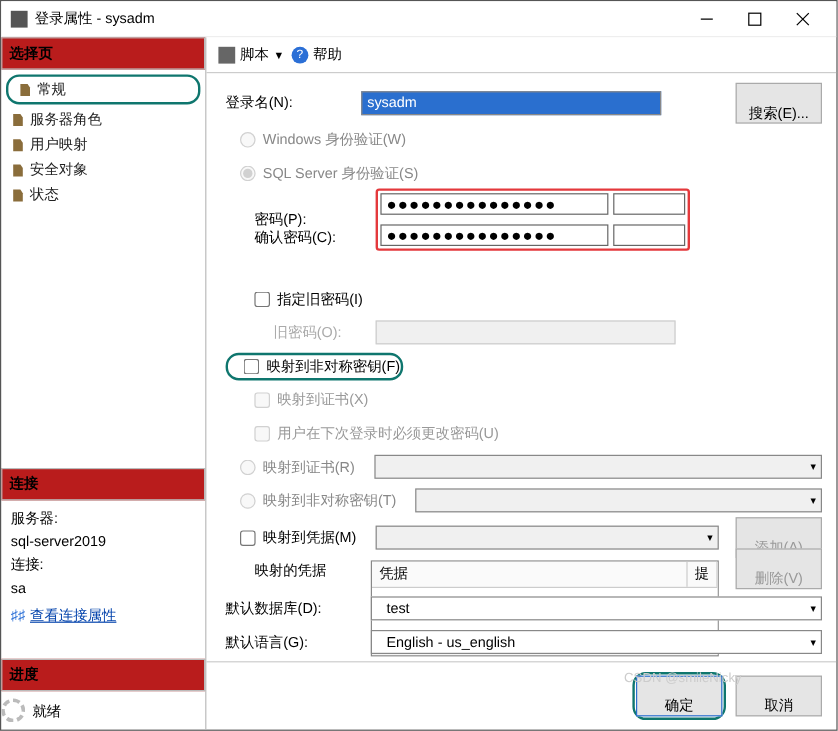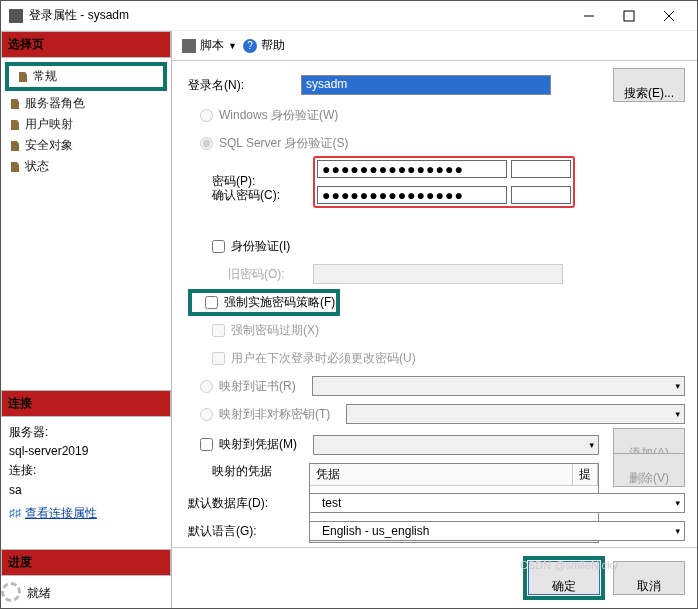--- a/index.html
+++ b/index.html
@@ -9,21 +9,21 @@
 .titlebar .title { flex: 1; }
 .titlebar .winbtn { width: 40px; height: 100%; display: flex; align-items: center; justify-content: center; }
 .titlebar .winbtn svg { width: 12px; height: 12px; }
 .main { flex: 1; display: flex; overflow: hidden; }
 .left { width: 170px; display: flex; flex-direction: column; }
 .panel-head { background: #b91c1c; padding: 4px 6px; font-weight: bold; border: 1px solid #bbb; }
 .nav { padding: 4px 0 8px 0; }
 .nav-item { display: flex; align-items: center; padding: 2px 8px; gap: 4px; }
 .nav-item .picon { width: 12px; height: 12px; }
 .nav-item .label { color: #222; }
-.hl-red { border: 4px solid #0f766e; border-radius: 0; }
+.hl-red { border: 2px solid #0f766e; border-radius: 11px; }
 .conn-block { padding: 6px 8px; line-height: 1.6; }
 .conn-link { color: #0645ad; text-decoration: underline; }
 .conn-iconrow { display: flex; align-items: center; gap: 4px; margin-top: 4px; }
 .progress { padding: 6px 0; display: flex; align-items: flex-end; gap: 6px; }
 .spinner { width: 20px; height: 20px; border: 3px dashed #bbb; border-radius: 50%; }
 .right { flex: 1; border-left: 1px solid #bbb; display: flex; flex-direction: column; }
 .toolbar { display: flex; align-items: center; gap: 6px; padding: 6px 10px; border-bottom: 1px solid #ccc; }
 .toolbar .tblabel { display: flex; align-items: center; gap: 4px; }
 .toolbar .tbicon { width: 14px; height: 14px; background: #666; }
 .toolbar .helpicon { width: 14px; height: 14px; border-radius: 50%; background: #2b6fd6; color: #fff; display: flex; align-items: center; justify-content: center; font-size: 10px; }
@@ -180,39 +180,39 @@
         </span>
       </div>
       <div class="row" style="padding-left:24px; margin-top:-24px; position:relative; z-index:-1;">
         <span style="width:93px;">确认密码(C):</span>
       </div>
       <div style="height:22px;"></div>
 
       <div class="row">
           <label class="check" style="padding-left:24px;">
             <input type="checkbox" style="">
-            <span>身份验证(I)</span>
+            <span>指定旧密码(I)</span>
           </label>
         </div>
       <div class="row" style="padding-left:40px;">
         <span style="width:77px; color:#aaa;">旧密码(O):</span>
         <span class="txt dis" style="width:250px;"></span>
       </div>
       <div class="row">
           <span class="hl-red" style="padding:1px;">
             <label class="check" style="padding-left:12px;">
               <input type="checkbox" style="">
-              <span>强制实施密码策略(F)</span>
+              <span>映射到非对称密钥(F)</span>
             </label>
           </span>
         </div>
       <div class="row">
           <label class="check dis" style="padding-left:24px;">
             <input type="checkbox" disabled="" style="">
-            <span>强制密码过期(X)</span>
+            <span>映射到证书(X)</span>
           </label>
         </div>
       <div class="row">
           <label class="check dis" style="padding-left:24px;">
             <input type="checkbox" disabled="" style="">
             <span>用户在下次登录时必须更改密码(U)</span>
           </label>
         </div>
 
       <div class="row">

